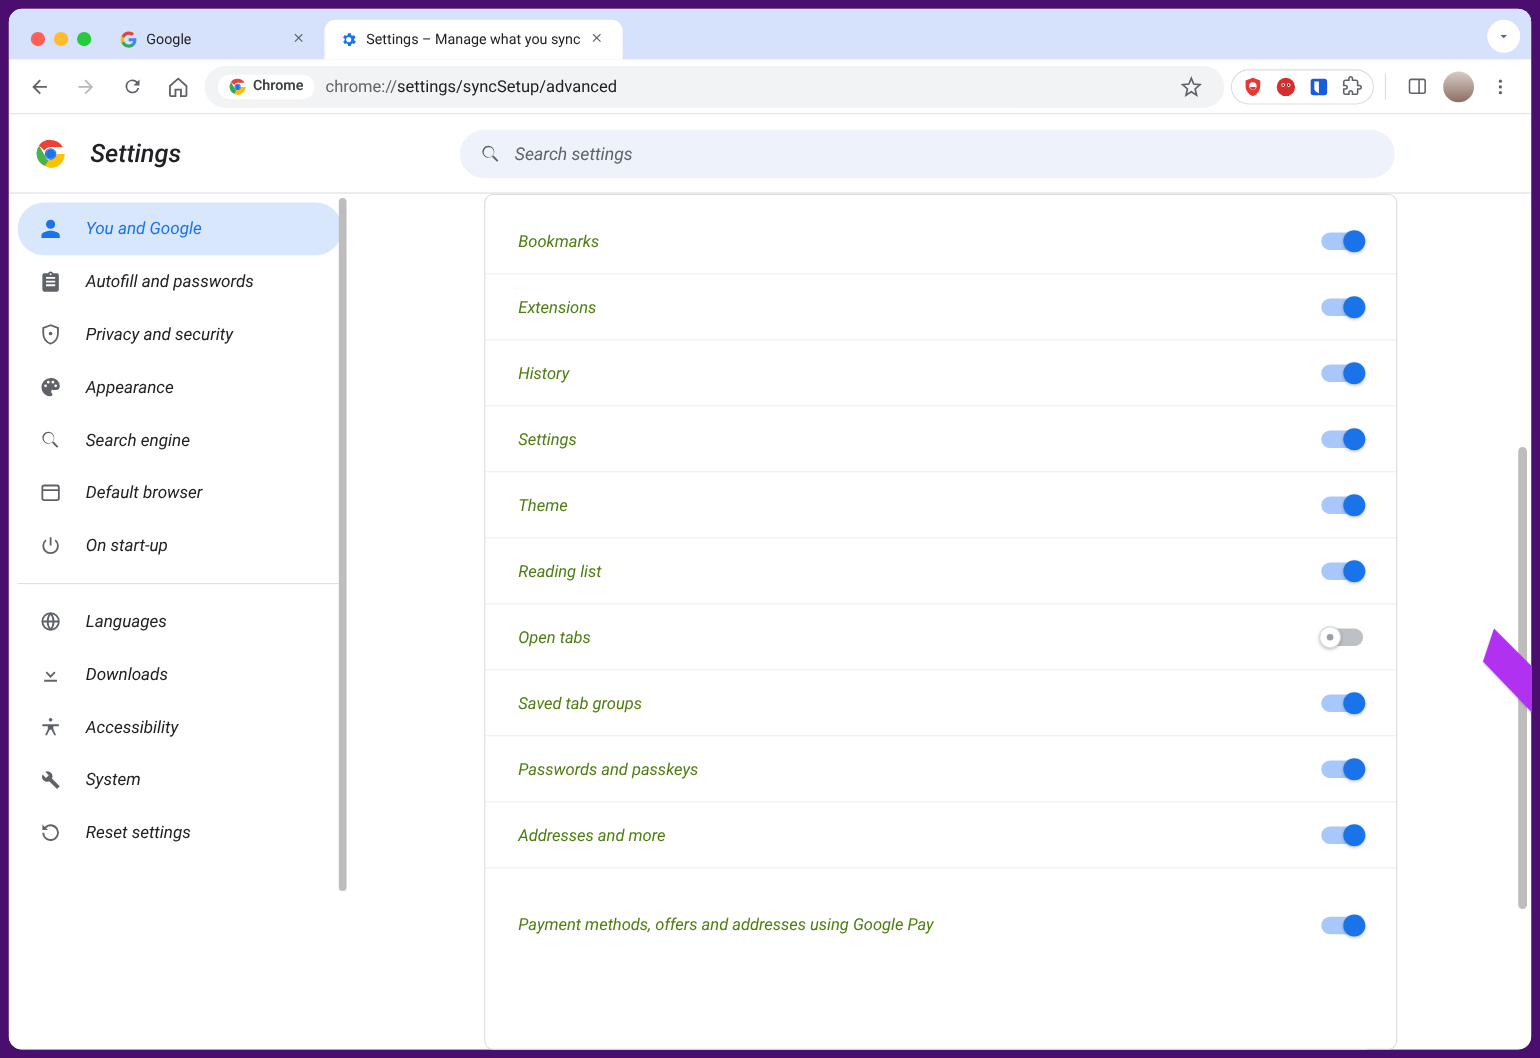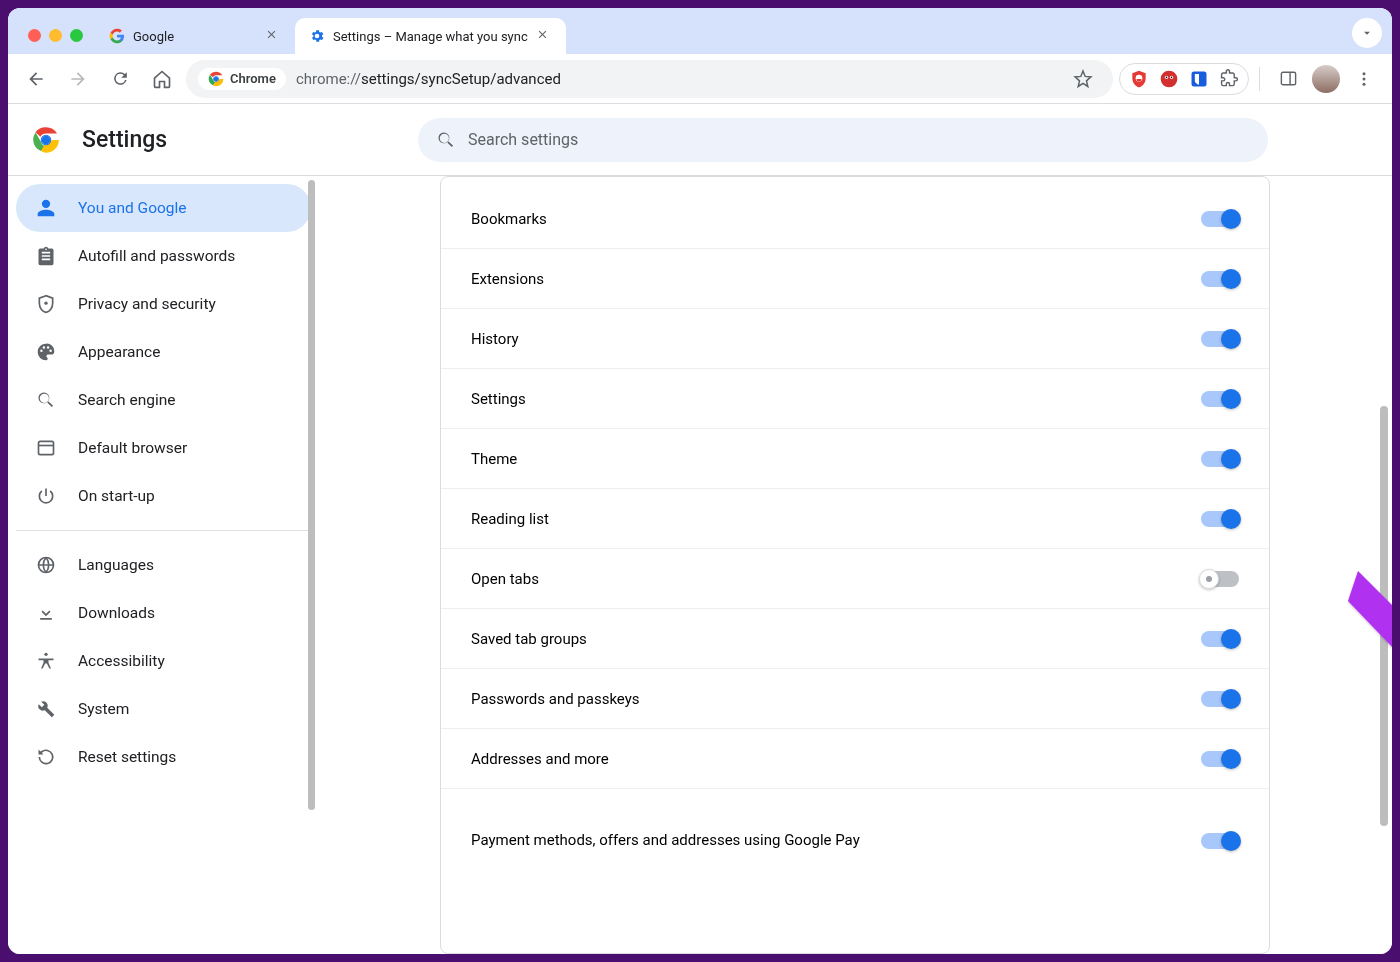--- a/index.html
+++ b/index.html
@@ -22,38 +22,38 @@
 .toolbar { height: 50px; background: #fff; display: flex; align-items: center; padding: 0 10px; gap: 6px; border-bottom: 1px solid #dadce0; }
 .tbtn { width: 36px; height: 36px; border-radius: 50%; display: flex; align-items: center; justify-content: center; color: #5f6368; cursor: pointer; }
 .tbtn.disabled { opacity: .45; cursor: default; }
 .omnibox { flex: 1; height: 38px; background: #f1f3f4; border-radius: 20px; display: flex; align-items: center; padding: 0 12px; gap: 10px; }
 .chrome-chip { background: #fff; border-radius: 14px; padding: 3px 10px; display: flex; align-items: center; gap: 6px; font-size: 13px; font-weight: 600; color: #3c4043; }
 .url { flex: 1; font-size: 15px; color: #202124; }
 .url .muted { color: #5f6368; }
 .ext-cluster { display: flex; align-items: center; gap: 8px; background: #fff; border: 1px solid #dadce0; border-radius: 22px; padding: 4px 8px; }
 .ext { width: 22px; height: 22px; display: flex; align-items: center; justify-content: center; }
 .avatar { width: 28px; height: 28px; border-radius: 50%; background: linear-gradient(180deg,#d7ccc8 0%,#8d6e63 100%); }
-.content { flex: 1; display: flex; flex-direction: column; overflow: hidden; background: #fff; }
+.content { flex: 1; display: flex; flex-direction: column; overflow: hidden; background: #fff; font-style: italic; }
 .settings-header { height: 72px; display: flex; align-items: center; padding: 0 24px; gap: 22px; border-bottom: 1px solid #dadce0; }
 .settings-title { font-size: 23px; font-weight: 500; color: #202124; }
 .search-settings { flex: 0 0 850px; margin-left: auto; margin-right: 100px; height: 44px; background: #eef2fa; border-radius: 22px; display: flex; align-items: center; padding: 0 18px; gap: 12px; color: #5f6368; font-size: 16px;}
 .settings-body { flex: 1; display: flex; overflow: hidden; position: relative; }
 .sidebar-wrap { width: 310px; overflow-y: auto; border-right: 1px solid transparent; padding: 8px 6px 8px 8px; position: relative; }
 .side-scroll { position: absolute; right: 2px; top: 4px; width: 7px; height: 630px; background: #bdbdbd; border-radius: 4px; }
 .side-item { display: flex; align-items: center; gap: 22px; height: 48px; padding: 0 20px; border-radius: 24px; font-size: 15.5px; color: #202124; cursor: pointer; }
 .side-item.active { background: #d9e7fd; color: #1a73e8; }
 .side-item.active .sicon { color: #1a73e8; }
 .sicon { width: 20px; height: 20px; color: #5f6368; display: flex; align-items: center; justify-content: center; }
 .side-sep { height: 1px; background: #e0e0e0; margin: 10px 0; }
 .main { flex: 1; overflow-y: auto; display: flex; justify-content: center; position: relative; }
 .main-scroll { position: absolute; right: 4px; top: 230px; width: 8px; height: 420px; background: #bdbdbd; border-radius: 4px; }
 .panel { width: 830px; background: #fff; border: 1px solid #dadce0; border-radius: 8px; margin-top: 0; padding: 12px 0; }
 .row { height: 60px; display: flex; align-items: center; justify-content: space-between; padding: 0 30px; border-bottom: 1px solid #eee; }
 .row:last-child { border-bottom: none; align-items: flex-end; }
-.row-label { font-size: 15px; color: #000000; }
+.row-label { font-size: 15px; color: #4d7c0f; }
 .toggle { width: 38px; height: 16px; border-radius: 10px; position: relative; cursor: pointer; }
 .toggle .knob { width: 20px; height: 20px; border-radius: 50%; position: absolute; top: -2px; box-shadow: 0 1px 3px rgba(0,0,0,.25); }
 .toggle.on { background: #a8c7fa; }
 .toggle.on .knob { background: #1a73e8; right: -2px; }
 .toggle.off { background: #bdc1c6; }
 .toggle.off .knob { background: #fff; left: -2px; border: 1px solid #dadce0; display:flex;align-items:center;justify-content:center;}
 .toggle.off .knob::after{content:"";width:6px;height:6px;border-radius:50%;background:#9aa0a6;}
 .chrome-logo { width: 28px; height: 28px; }
 .annot-arrow { position: absolute; top: 395px; left: 1030px; width: 160px; height: 170px; pointer-events: none; }
 svg { display: block; }

